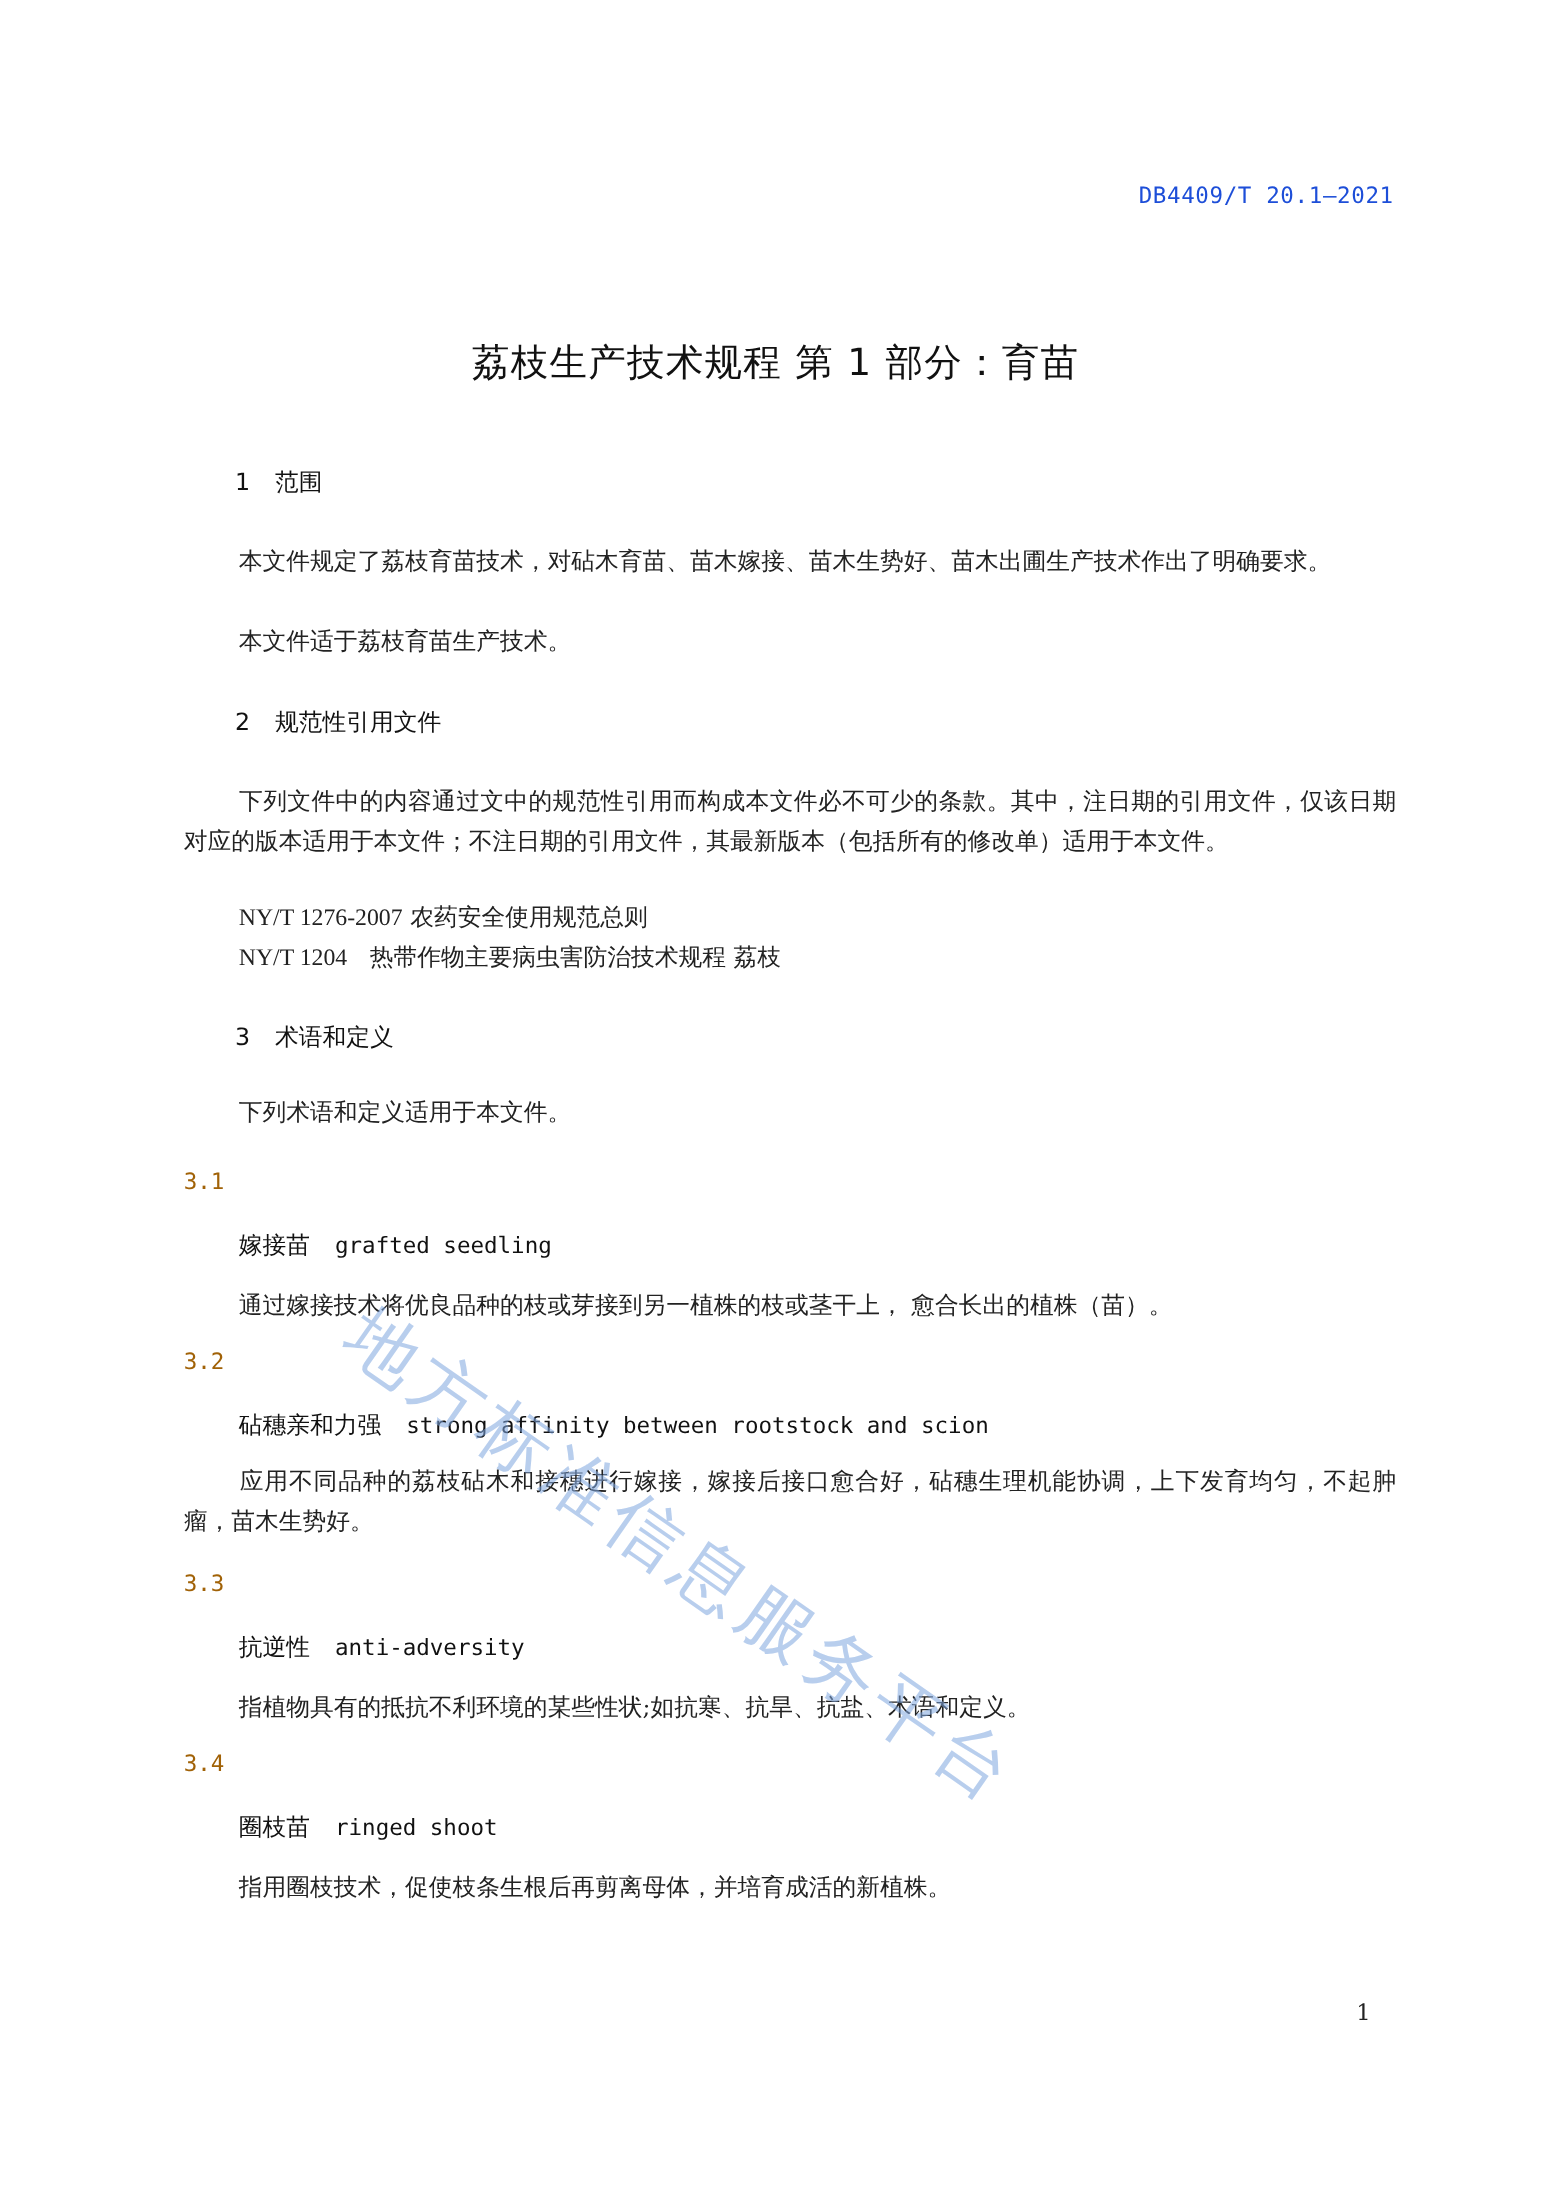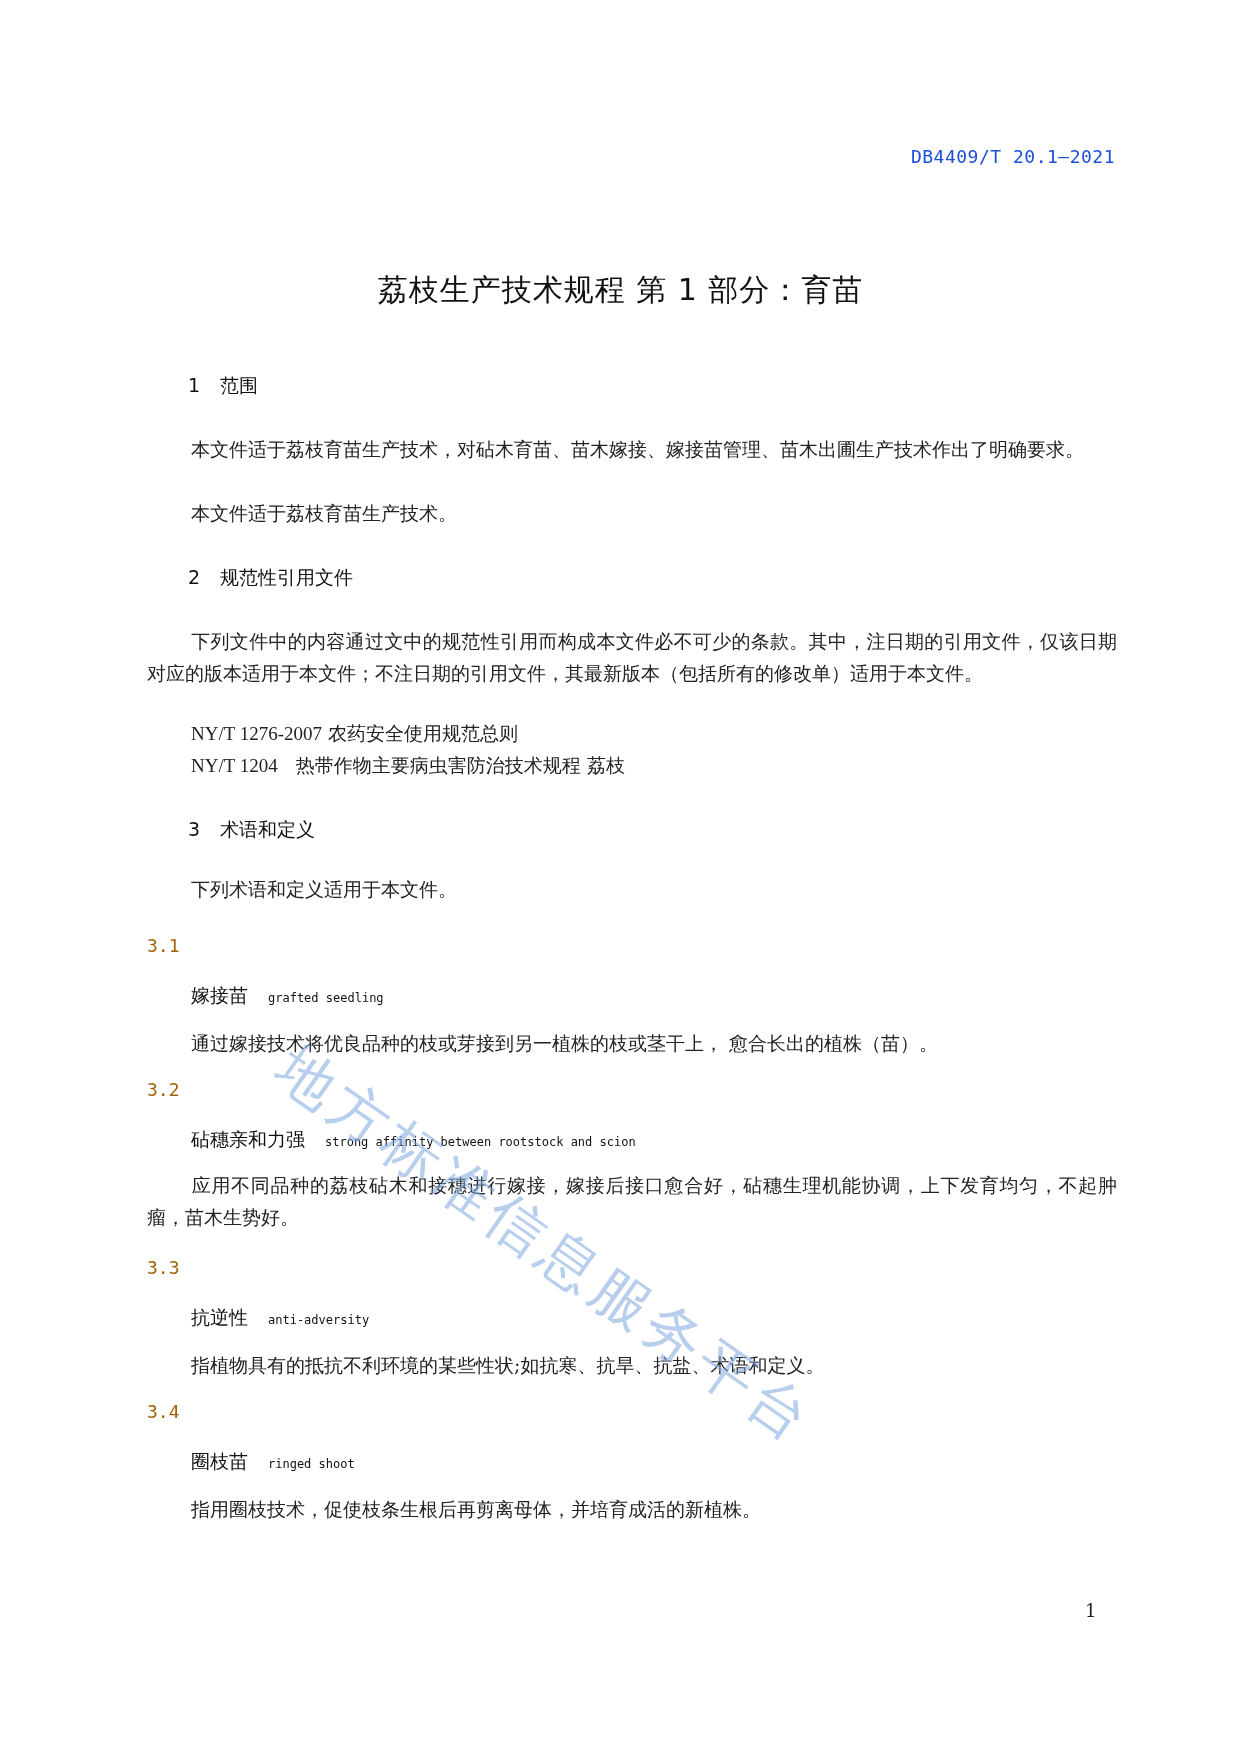--- a/index.html
+++ b/index.html
@@ -40,21 +40,21 @@
       left: 147px;
       font-family: "DejaVu Sans Mono", "Liberation Mono", monospace;
       font-size: 18px; color: #a16207;
     }
     .term {
       left: 191px; font-size: 19px; color: #111; white-space: pre;
     }
     .term .zh { font-family: "DejaVu Sans", "Liberation Sans", sans-serif; }
     .term .en {
       font-family: "DejaVu Sans Mono", "Liberation Mono", monospace;
-      font-size: 12px; margin-left: 20px; margin-top: 45px;
+      font-size: 18px; margin-left: 20px; margin-top: 45px;
     }
     .page-num {
       left: 1085px; top: 1600px; font-size: 18px; color: #222;
     }
     .watermark {
       left: 305px; top: 1030px;
       transform-origin: 0 0; transform: rotate(35deg);
       font-family: "DejaVu Sans", "Liberation Sans", sans-serif;
       font-size: 58px; letter-spacing: 6px;
       color: #7fa7e0; opacity: 0.55; white-space: nowrap;
@@ -65,21 +65,21 @@
 <body>
 
 <div class="abs std-code">DB4409/T 20.1—2021</div>
 
 <div class="abs doc-title">荔枝生产技术规程 第 1 部分：育苗</div>
 
 <div class="abs heading" style="top:373px">
   <span class="num">1</span><span>范围</span>
 </div>
 <div class="abs para" style="top:433px">
-  <span class="ind"></span><span>本文件适于荔枝育苗生产技术，对砧木育苗、苗木嫁接、嫁接苗管理、苗木出圃生产技术作出了明确要求。</span>
+  <span class="ind"></span><span>本文件规定了荔枝育苗技术，对砧木育苗、苗木嫁接、苗木生势好、苗木出圃生产技术作出了明确要求。</span>
 </div>
 <div class="abs para" style="top:497px">
   <span class="ind"></span><span>本文件适于荔枝育苗生产技术。</span>
 </div>
 
 <div class="abs heading" style="top:565px">
   <span class="num">2</span><span>规范性引用文件</span>
 </div>
 <div class="abs para" style="top:625px">
   <span class="ind"></span><span>下列文件中的内容通过文中的规范性引用而构成本文件必不可少的条款。其中，注日期的引用文件，仅该日期对应的版本适用于本文件；不注日期的引用文件，其最新版本（包括所有的修改单）适用于本文件。</span>

